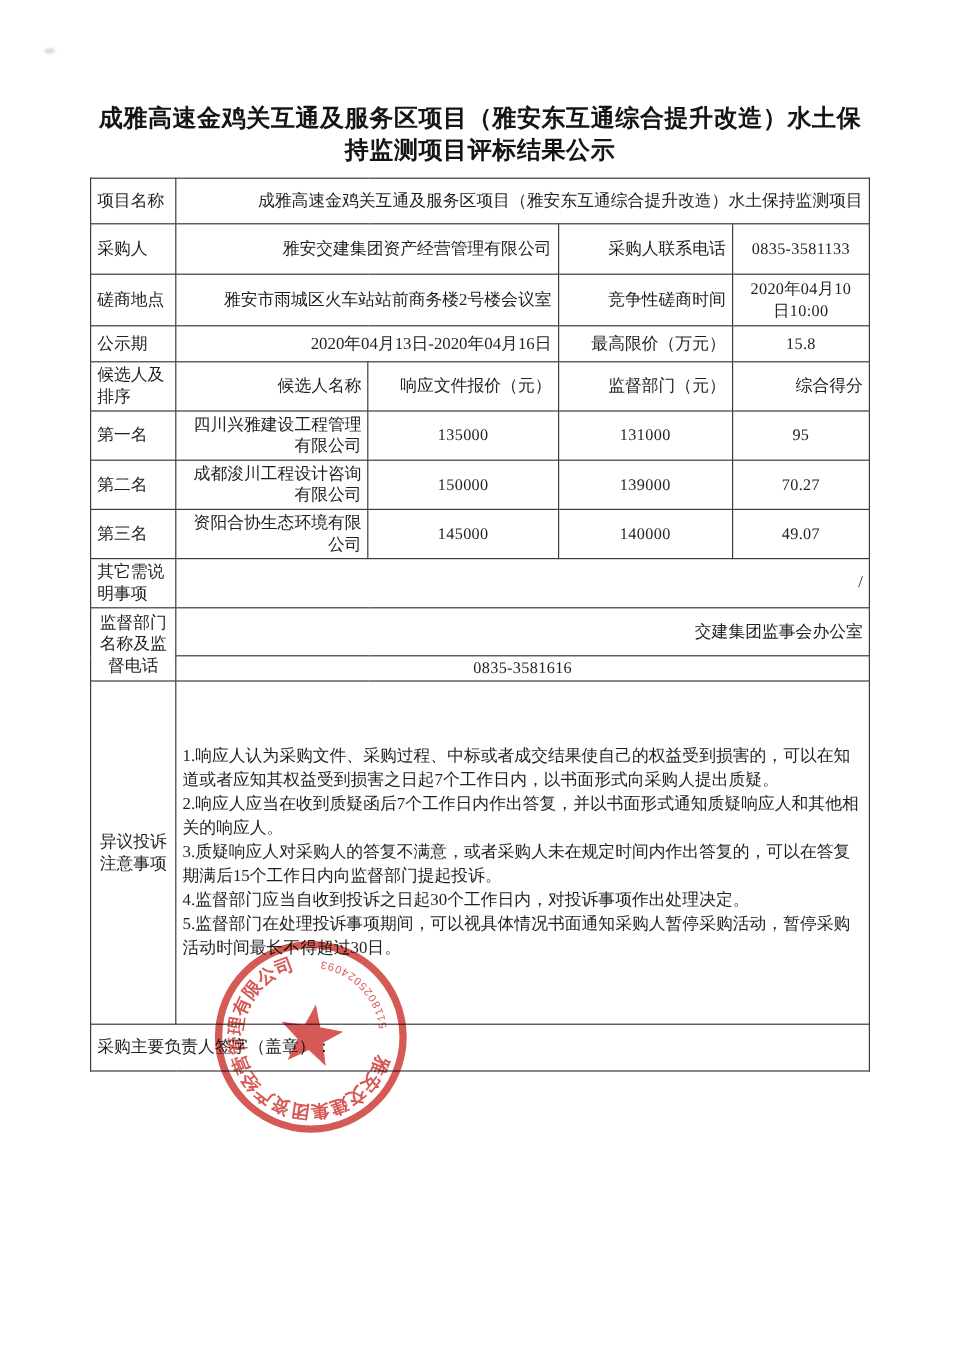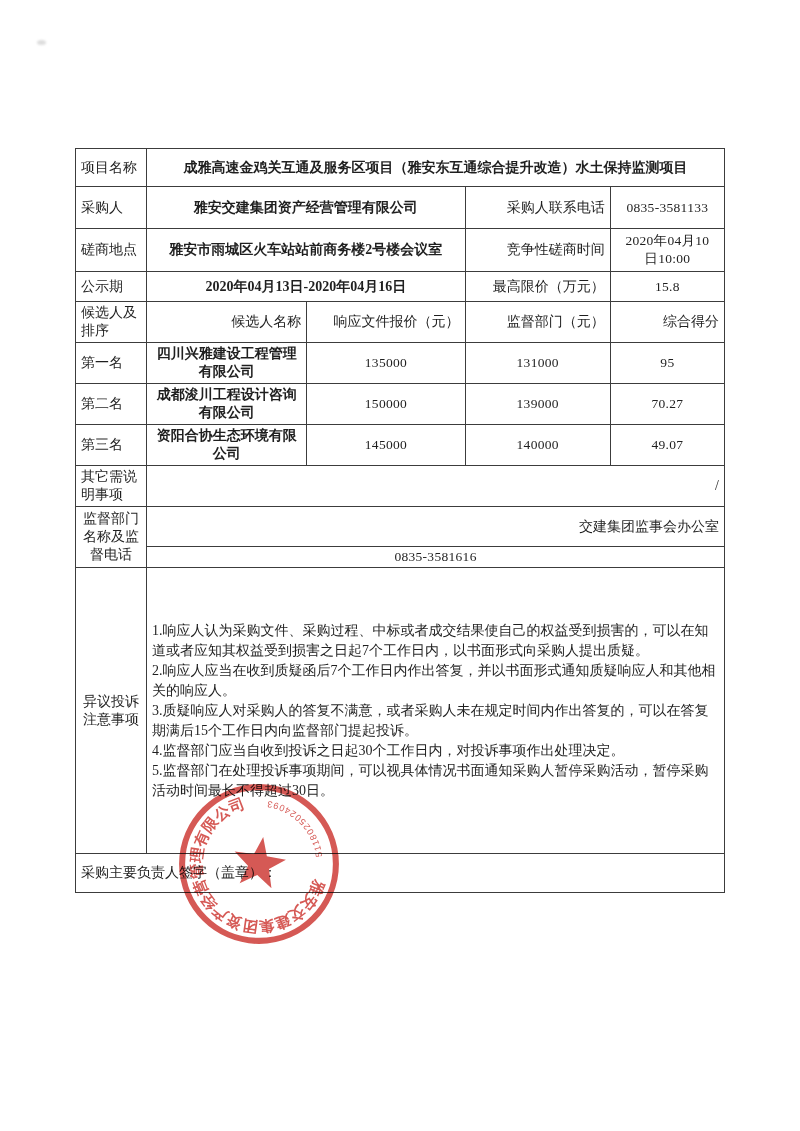--- a/index.html
+++ b/index.html
@@ -30,40 +30,42 @@
   }
   table.announcement td{
     border:1px solid #3c3c3c;
     padding:2px 5px;
     vertical-align:middle;
     overflow:hidden;
   }
   td.lbl{white-space:pre-line;text-align:left;padding-left:4px;}
   td.lbl-c{white-space:pre-line;text-align:center;padding-left:2px;padding-right:2px;}
   td.ctr{text-align:right;white-space:pre-line;}
-  td.val{text-align:center;font-weight:bold;}
+  td.val{text-align:right;}
   td.num{text-align:center;font-size:13.5px;letter-spacing:.3px;}
   td.notice-cell{
     text-align:left;font-size:14px;line-height:20px;
     white-space:pre-line;padding:8px 7px;vertical-align:middle;
   }
   td.sign-cell{padding-left:4px;}
   .seal{
     position:absolute;left:173px;top:778px;width:172px;height:172px;
     mix-blend-mode:multiply;opacity:.88;
     pointer-events:none;
   }
 </style>
 </head>
 <body>
 
 <div class="page">
 
   <div class="speck"></div>
 
+  <div class="doc-title">成雅高速金鸡关互通及服务区项目（雅安东互通综合提升改造）水土保
+持监测项目评标结果公示</div>
 
   <table class="announcement">
     <colgroup>
       <col style="width:71px">
         <col style="width:160px">
         <col style="width:158px">
         <col style="width:145px">
         <col style="width:114px">
     </colgroup>
     <tbody>

